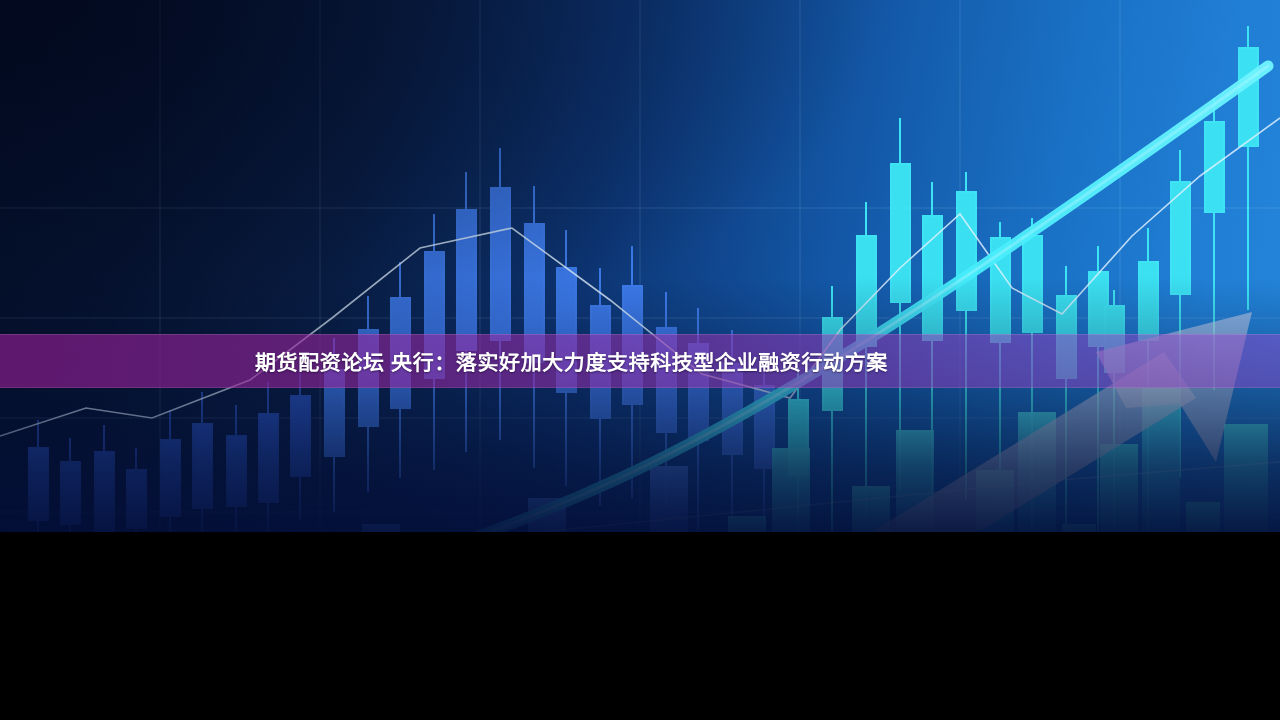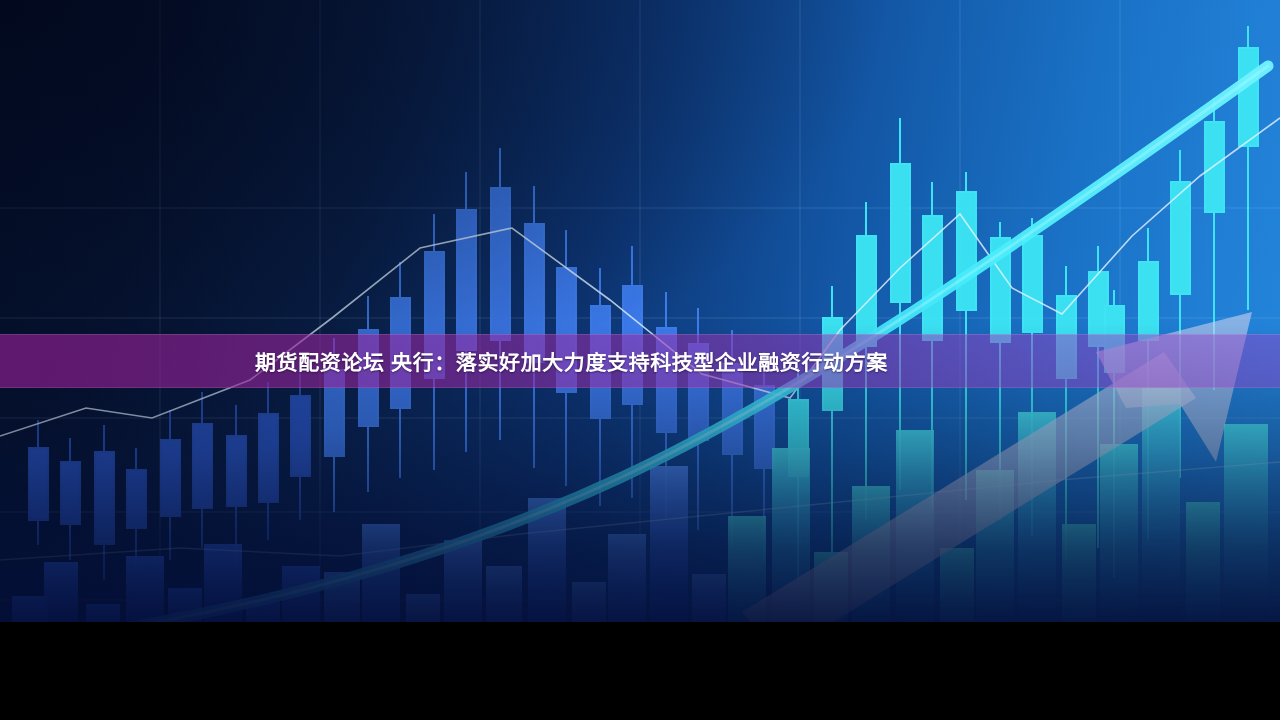--- a/index.html
+++ b/index.html
@@ -8,21 +8,21 @@
     padding: 0;
     background: #000;
   }
   body {
     font-family: "Liberation Sans", "DejaVu Sans", sans-serif;
   }
 
   #stage {
     position: relative;
     width: 1280px;
-    height: 622px;
+    height: 532px;
     overflow: hidden;
     background: #061230;
   }
 
   
   .bg-base {
     position: absolute;
     inset: 0;
     background: linear-gradient(100deg,
         #04102c 0%,

